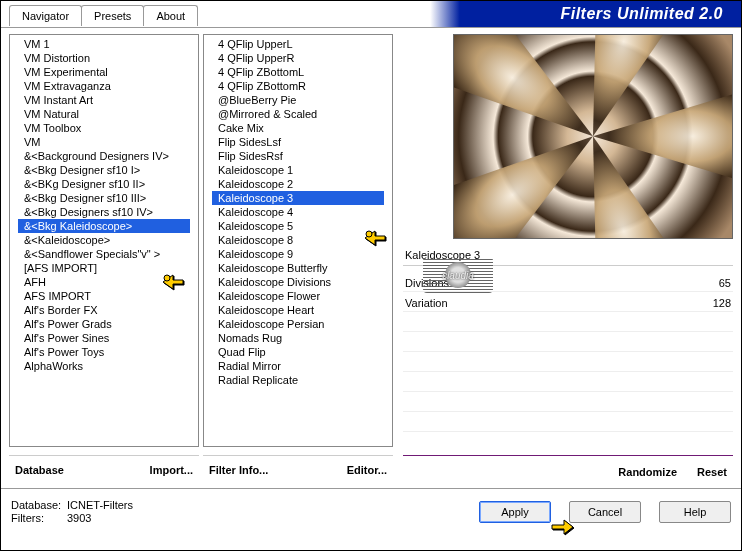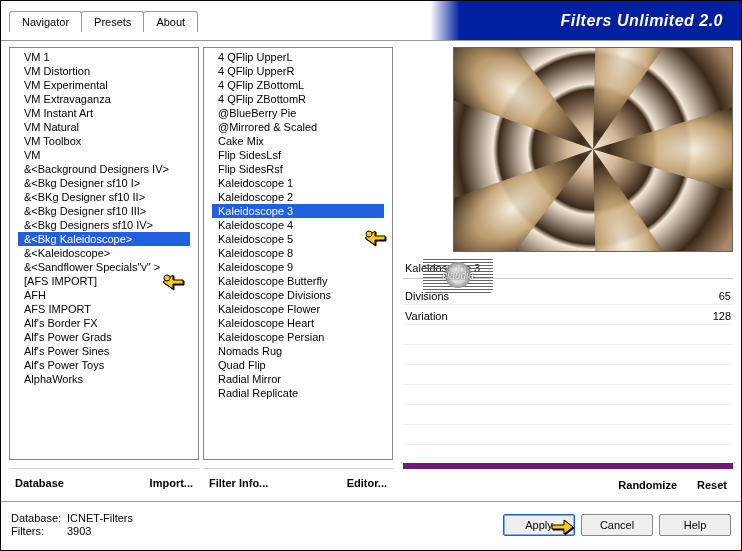--- a/index.html
+++ b/index.html
@@ -1,17 +1,17 @@
 <!DOCTYPE html>
 <html><head>
 <meta charset="utf-8">
 <style>
   * { box-sizing: border-box; margin: 0; padding: 0; }
   body { font-family: Tahoma, Arial, sans-serif; font-size: 11px; background: #fff; width: 742px; height: 551px; overflow: hidden; border: 1px solid #000; position: relative; }
-  .header { height: 40px; background: linear-gradient(to right, #fff 0%, #fff 58%, #0020a0 62%, #0020a0 100%); display: flex; align-items: center; border-bottom: 1px solid #999; }
+  .header { height: 27px; background: linear-gradient(to right, #fff 0%, #fff 58%, #0020a0 62%, #0020a0 100%); display: flex; align-items: center; border-bottom: 1px solid #999; }
   .tabs { display: flex; padding-left: 8px; }
   .tab { padding: 4px 12px; border: 1px solid #999; border-bottom: none; background: #fff; border-radius: 3px 3px 0 0; margin-right: -1px; cursor: pointer; position: relative; top: 1px; }
   .tab.active { background: #fff; z-index: 2; font-weight: normal; }
   .title { margin-left: auto; margin-right: 18px; color: #fff; font-weight: bold; font-style: italic; font-size: 16px; letter-spacing: 0.5px; }
   .body { display: flex; height: 460px; padding: 6px 8px 4px 8px; gap: 4px; }
   .listcol { display: flex; flex-direction: column; }
   .listbox { border: 1px solid #888; background: #fff; overflow-y: scroll; overflow-x: hidden; flex: 1; padding: 2px 8px; }
   .listbox::-webkit-scrollbar { width: 16px; }
   .listbox::-webkit-scrollbar-track { background: #f0f0f0; border-left: 1px solid #ccc; }
   .listbox::-webkit-scrollbar-thumb { background: #c8c8c8; border: 1px solid #888; }
@@ -26,21 +26,21 @@
   .param-row.empty .pn, .param-row.empty .pv { visibility: hidden; }
   .btnrow { display: flex; gap: 4px; margin-top: 8px; padding: 4px 0; border-top: 1px solid #ccc; }
   .linkbtn { padding: 4px 6px; font-weight: bold; cursor: pointer; flex: 0 0 auto; }
   .spacer { flex: 1; }
   .bottom-btns { display: flex; justify-content: flex-end; gap: 8px; padding: 4px 0 2px 0; }
   .bottom-btns .linkbtn { font-weight: bold; }
   .footer { border-top: 1px solid #999; padding: 4px 10px; display: flex; align-items: center; gap: 8px; height: 46px; background: #fff; }
   .footer-left { display: flex; flex-direction: column; gap: 1px; font-size: 11px; }
   .footer-left .frow { display: flex; gap: 4px; }
   .frow .flabel { min-width: 52px; }
-  .footer-btns { margin-left: auto; display: flex; gap: 6px; align-items: center; }
+  .footer-btns { margin-left: auto; display: flex; gap: 18px; align-items: center; }
   .winbtn { min-width: 72px; height: 22px; border: 1px solid #888; background: #efefef; border-radius: 2px; cursor: pointer; display: flex; align-items: center; justify-content: center; }
   .winbtn.primary { border: 1px solid #2060e0; box-shadow: 0 0 0 1px #7aa8ff inset; }
   .pointer-hand { position: absolute; width: 24px; height: 20px; z-index: 50; pointer-events: none; }
   .pointer-hand svg { width: 100%; height: 100%; filter: drop-shadow(1px 1px 0 #000); }
   .watermark { position: absolute; left: 422px; top: 256px; width: 70px; height: 36px; background: repeating-linear-gradient(0deg, #555 0 1px, transparent 1px 3px); border-radius: 4px; display: flex; align-items: center; justify-content: center; color: #eee; font-style: italic; font-size: 10px; z-index: 60; opacity: 0.9; }
   .watermark::after { content: ""; position: absolute; width: 26px; height: 26px; border-radius: 50%; background: radial-gradient(circle, #ddd 40%, #888 70%); left: 22px; top: 5px; }
   .watermark span { position: relative; z-index: 2; text-shadow: 0 0 2px #000; }
 </style>
 </head>
 <body>
@@ -173,21 +173,21 @@
         </div>
         <div class="param-row empty">
           <span class="pn">.</span>
           <span class="pv">.</span>
         </div>
         <div class="param-row empty">
           <span class="pn">.</span>
           <span class="pv">.</span>
         </div>
       </div>
-    <div class="bottom-btns" style="margin-top:auto; border-top:6px solid #701a75; padding-top:6px;">
+    <div class="bottom-btns" style="margin-top:auto; border-top:1px solid #701a75; padding-top:6px;">
       <div class="linkbtn">Randomize</div>
       <div class="linkbtn">Reset</div>
     </div>
   </div>
 
 </div>
 
 <div class="footer">
   <div class="footer-left">
     <div class="frow">

